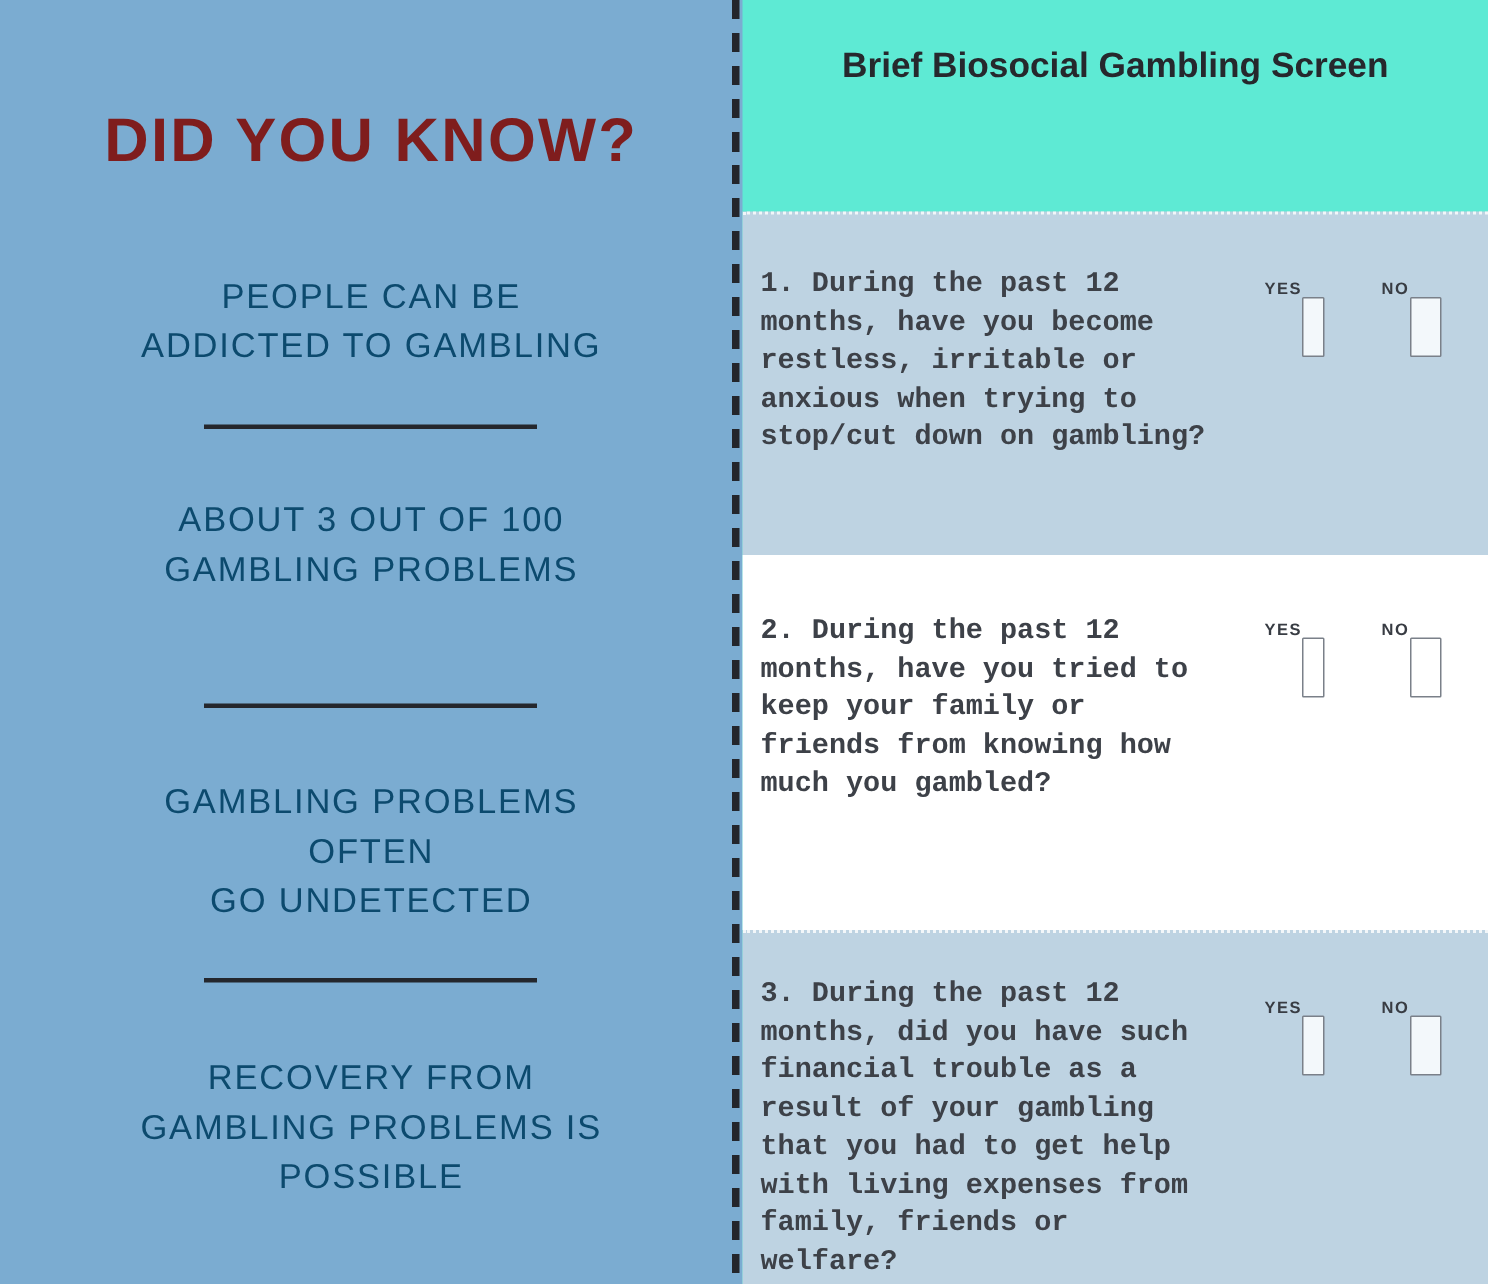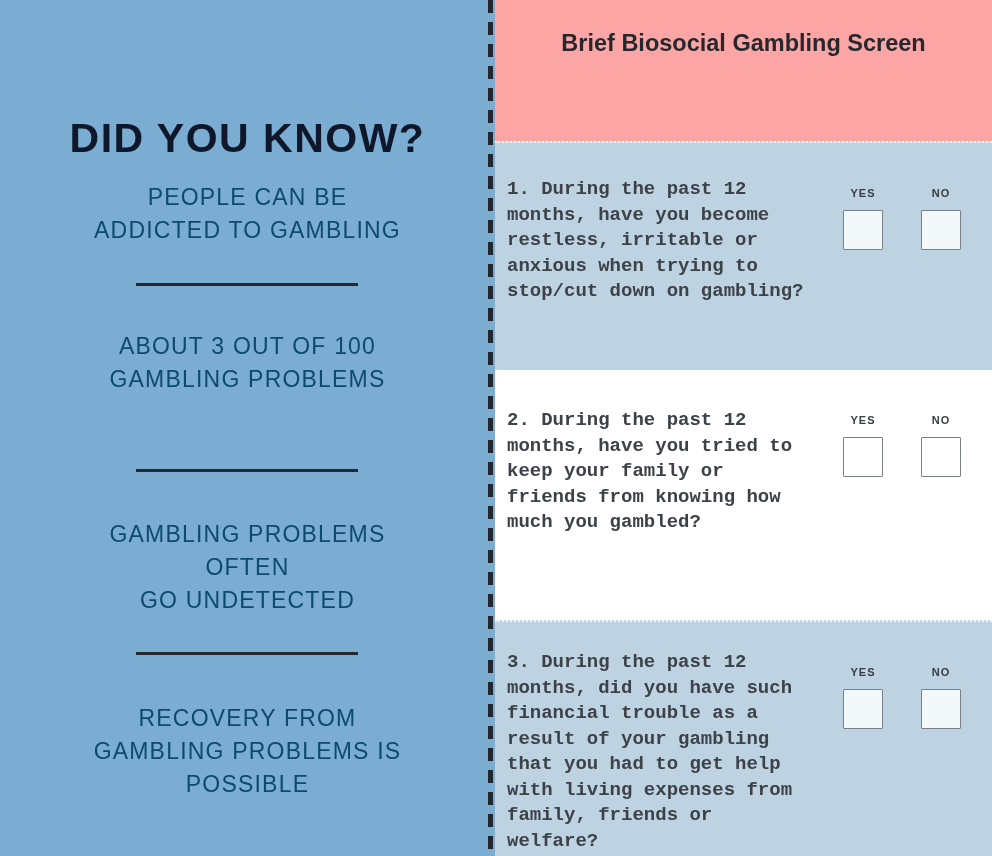--- a/index.html
+++ b/index.html
@@ -23,22 +23,21 @@
     width: 495px; height: 856px;
     background: #7bacd1;
   }
   .did-title {
     position: absolute;
     top: 70px; left: 0; right: 0;
     text-align: center;
     font-size: 41px;
     font-weight: 800;
     letter-spacing: 1.5px;
-    color: #0f172a;
-    margin-top: 45px;
+    color: #7f1d1d;
   }
   .fact {
     position: absolute;
     left: 0; right: 0;
     text-align: center;
     font-size: 23px;
     font-weight: 500;
     letter-spacing: 1.2px;
     line-height: 33px;
     color: #0c4a6e;
@@ -69,21 +68,21 @@
       transparent 13px, transparent 22px
     );
     z-index: 5;
   }
 
   
   .right-panel {
     position: absolute;
     left: 495px; top: 0;
     width: 497px; height: 856px;
-    background: #fca5a5;
+    background: #5eead4;
   }
   .screen-title {
     position: absolute;
     top: 30px; left: 0; right: 0;
     text-align: center;
     font-size: 23.5px;
     font-weight: 800;
     color: #26282d;
   }
   .screen-subtitle {
@@ -121,22 +120,20 @@
   .yn {
     position: absolute;
     left: 348px;
     top: 44px;
     display: flex;
     gap: 38px;
   }
   .yn-col {
     width: 40px;
     display: flex;
-    flex-direction: column;
-    align-items: center;
   }
   .yn-label {
     font-size: 11px;
     font-weight: 700;
     letter-spacing: 1px;
     color: #383c43;
   }
   .checkbox {
     margin-top: 11px;
     width: 40px;

